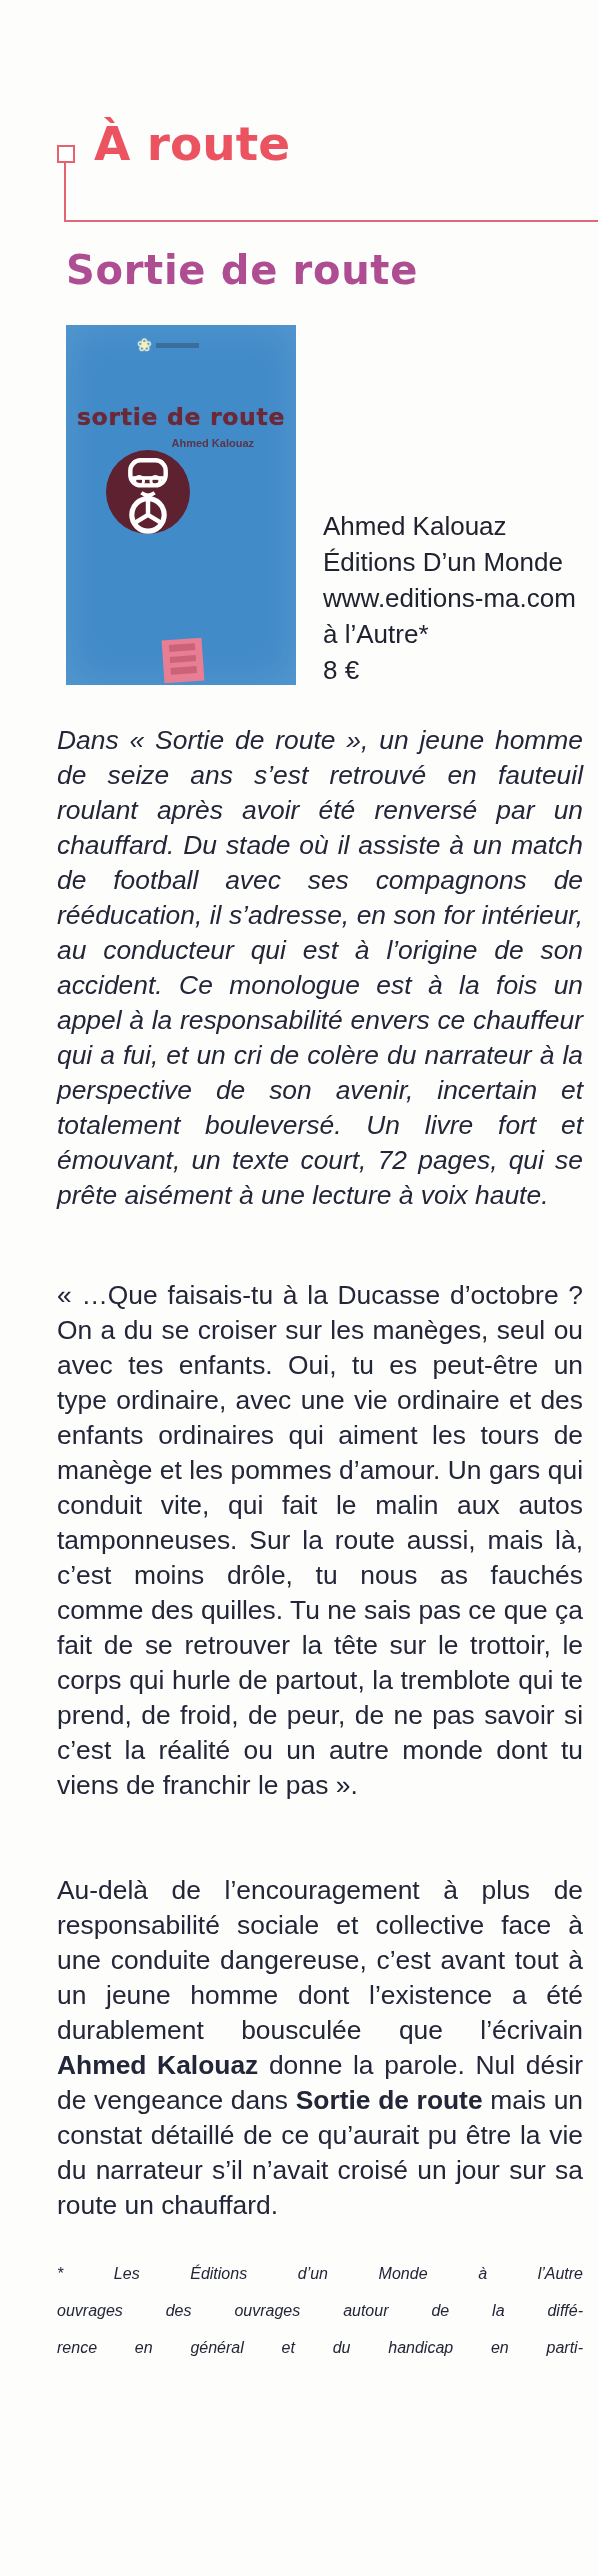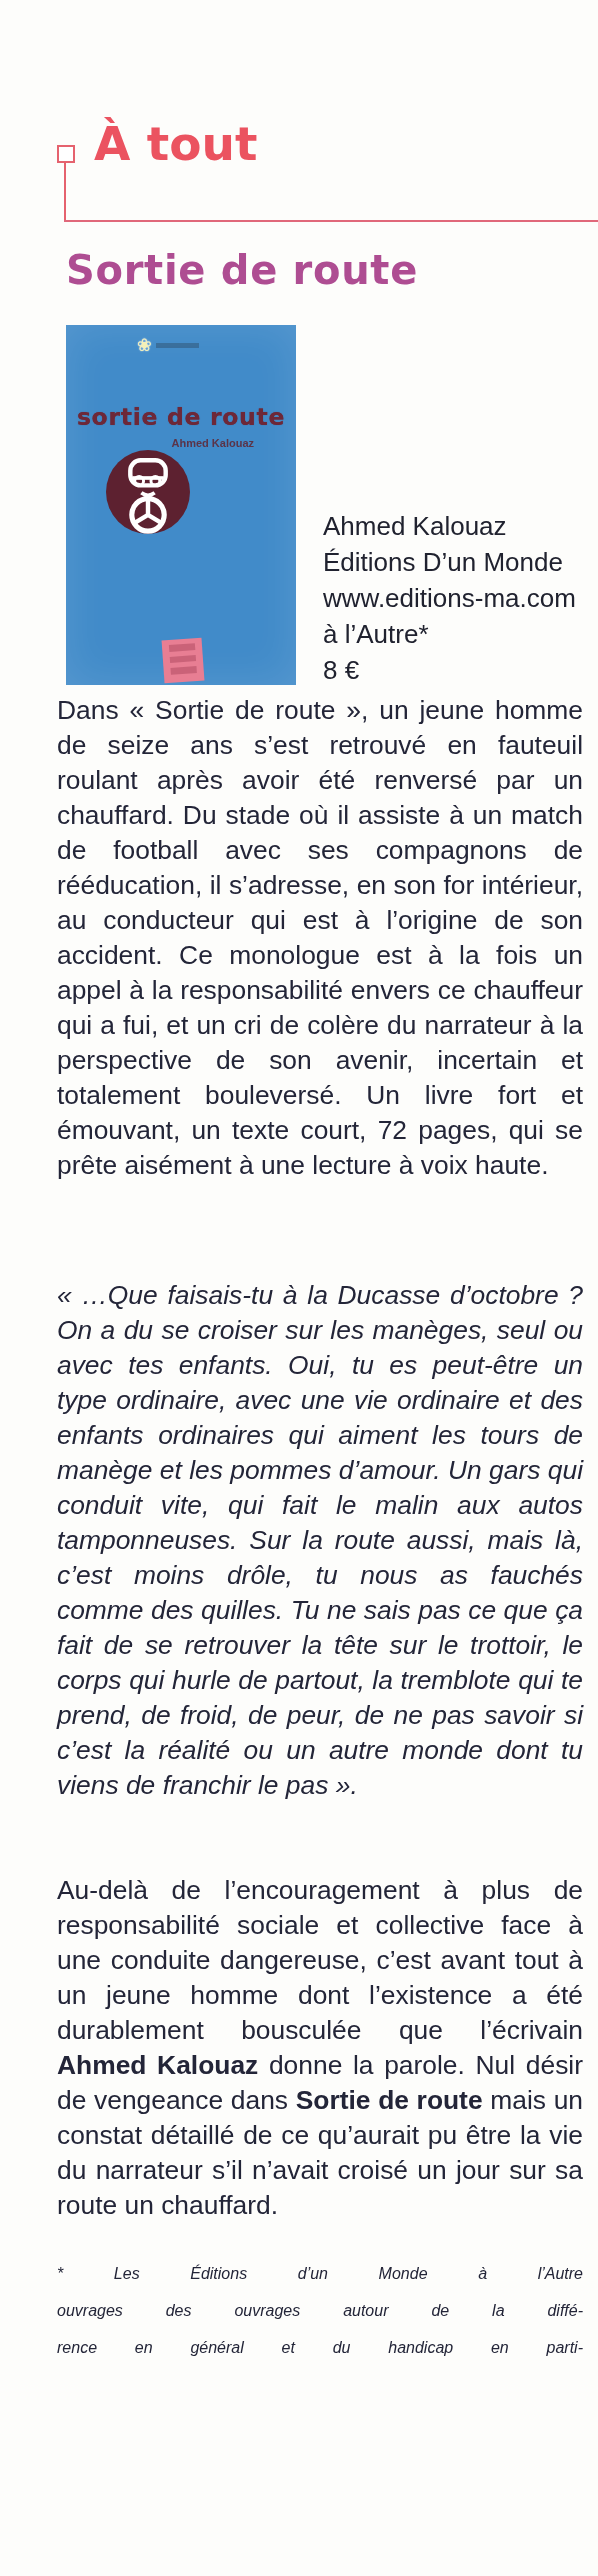--- a/index.html
+++ b/index.html
@@ -33,42 +33,42 @@
     font-weight:bold;font-size:11px;color:#5f2533;opacity:.85;}
   .cover-illustration{position:absolute;left:40px;top:125px;width:84px;height:84px;}
   .cover-stamp{position:absolute;left:97px;top:314px;width:40px;height:43px;
     background:#e87e93;transform:rotate(-4deg);overflow:hidden;}
   .cover-stamp i{display:block;height:6.6px;margin:5.1px 6.6px 0 6.6px;background:#b04b63;opacity:.55;}
   
   .book-info{position:absolute;left:323px;top:508px;font-size:26px;line-height:36px;color:#20222f;}
   
   .body-block{position:absolute;left:57px;width:526px;font-size:26.4px;line-height:35px;
     text-align:justify;color:#232538;}
-  .p1{top:693px;}
-  .quote{top:1278px;font-style:italic;}
+  .p1{top:723px;font-style:italic;}
+  .quote{top:1278px;}
   .p3{top:1873px;}
   .p3 b{font-weight:bold;}
   .footnote{position:absolute;left:57px;top:2255px;width:526px;
     font-size:16px;line-height:37px;font-style:italic;color:#232538;}
   .footnote .jline{text-align:justify;text-align-last:justify;}
   .footnote .lastline{text-align:left;}
   
   .footer{position:absolute;left:56px;top:2450px;font-size:26px;line-height:1.1;white-space:nowrap;}
   .footer .mag{color:#ef707b;}
   .footer .rest{color:#1d2137;}
 </style>
 </head>
 <body>
 
 <div class="page">
 
   <div class="kicker-square"></div>
   <div class="kicker-vline"></div>
   <div class="kicker-hline"></div>
-  <div class="section-title">À tout</div>
+  <div class="section-title">À route</div>
 
   <div class="article-title">Sortie de route</div>
 
   <div class="cover">
     <div class="cover-logo">
       <span class="flower">❀</span><span class="smudge"></span>
     </div>
     <div class="cover-title">sortie de route</div>
     <div class="cover-author">Ahmed Kalouaz</div>
     <svg class="cover-illustration" viewBox="0 0 114 114">

